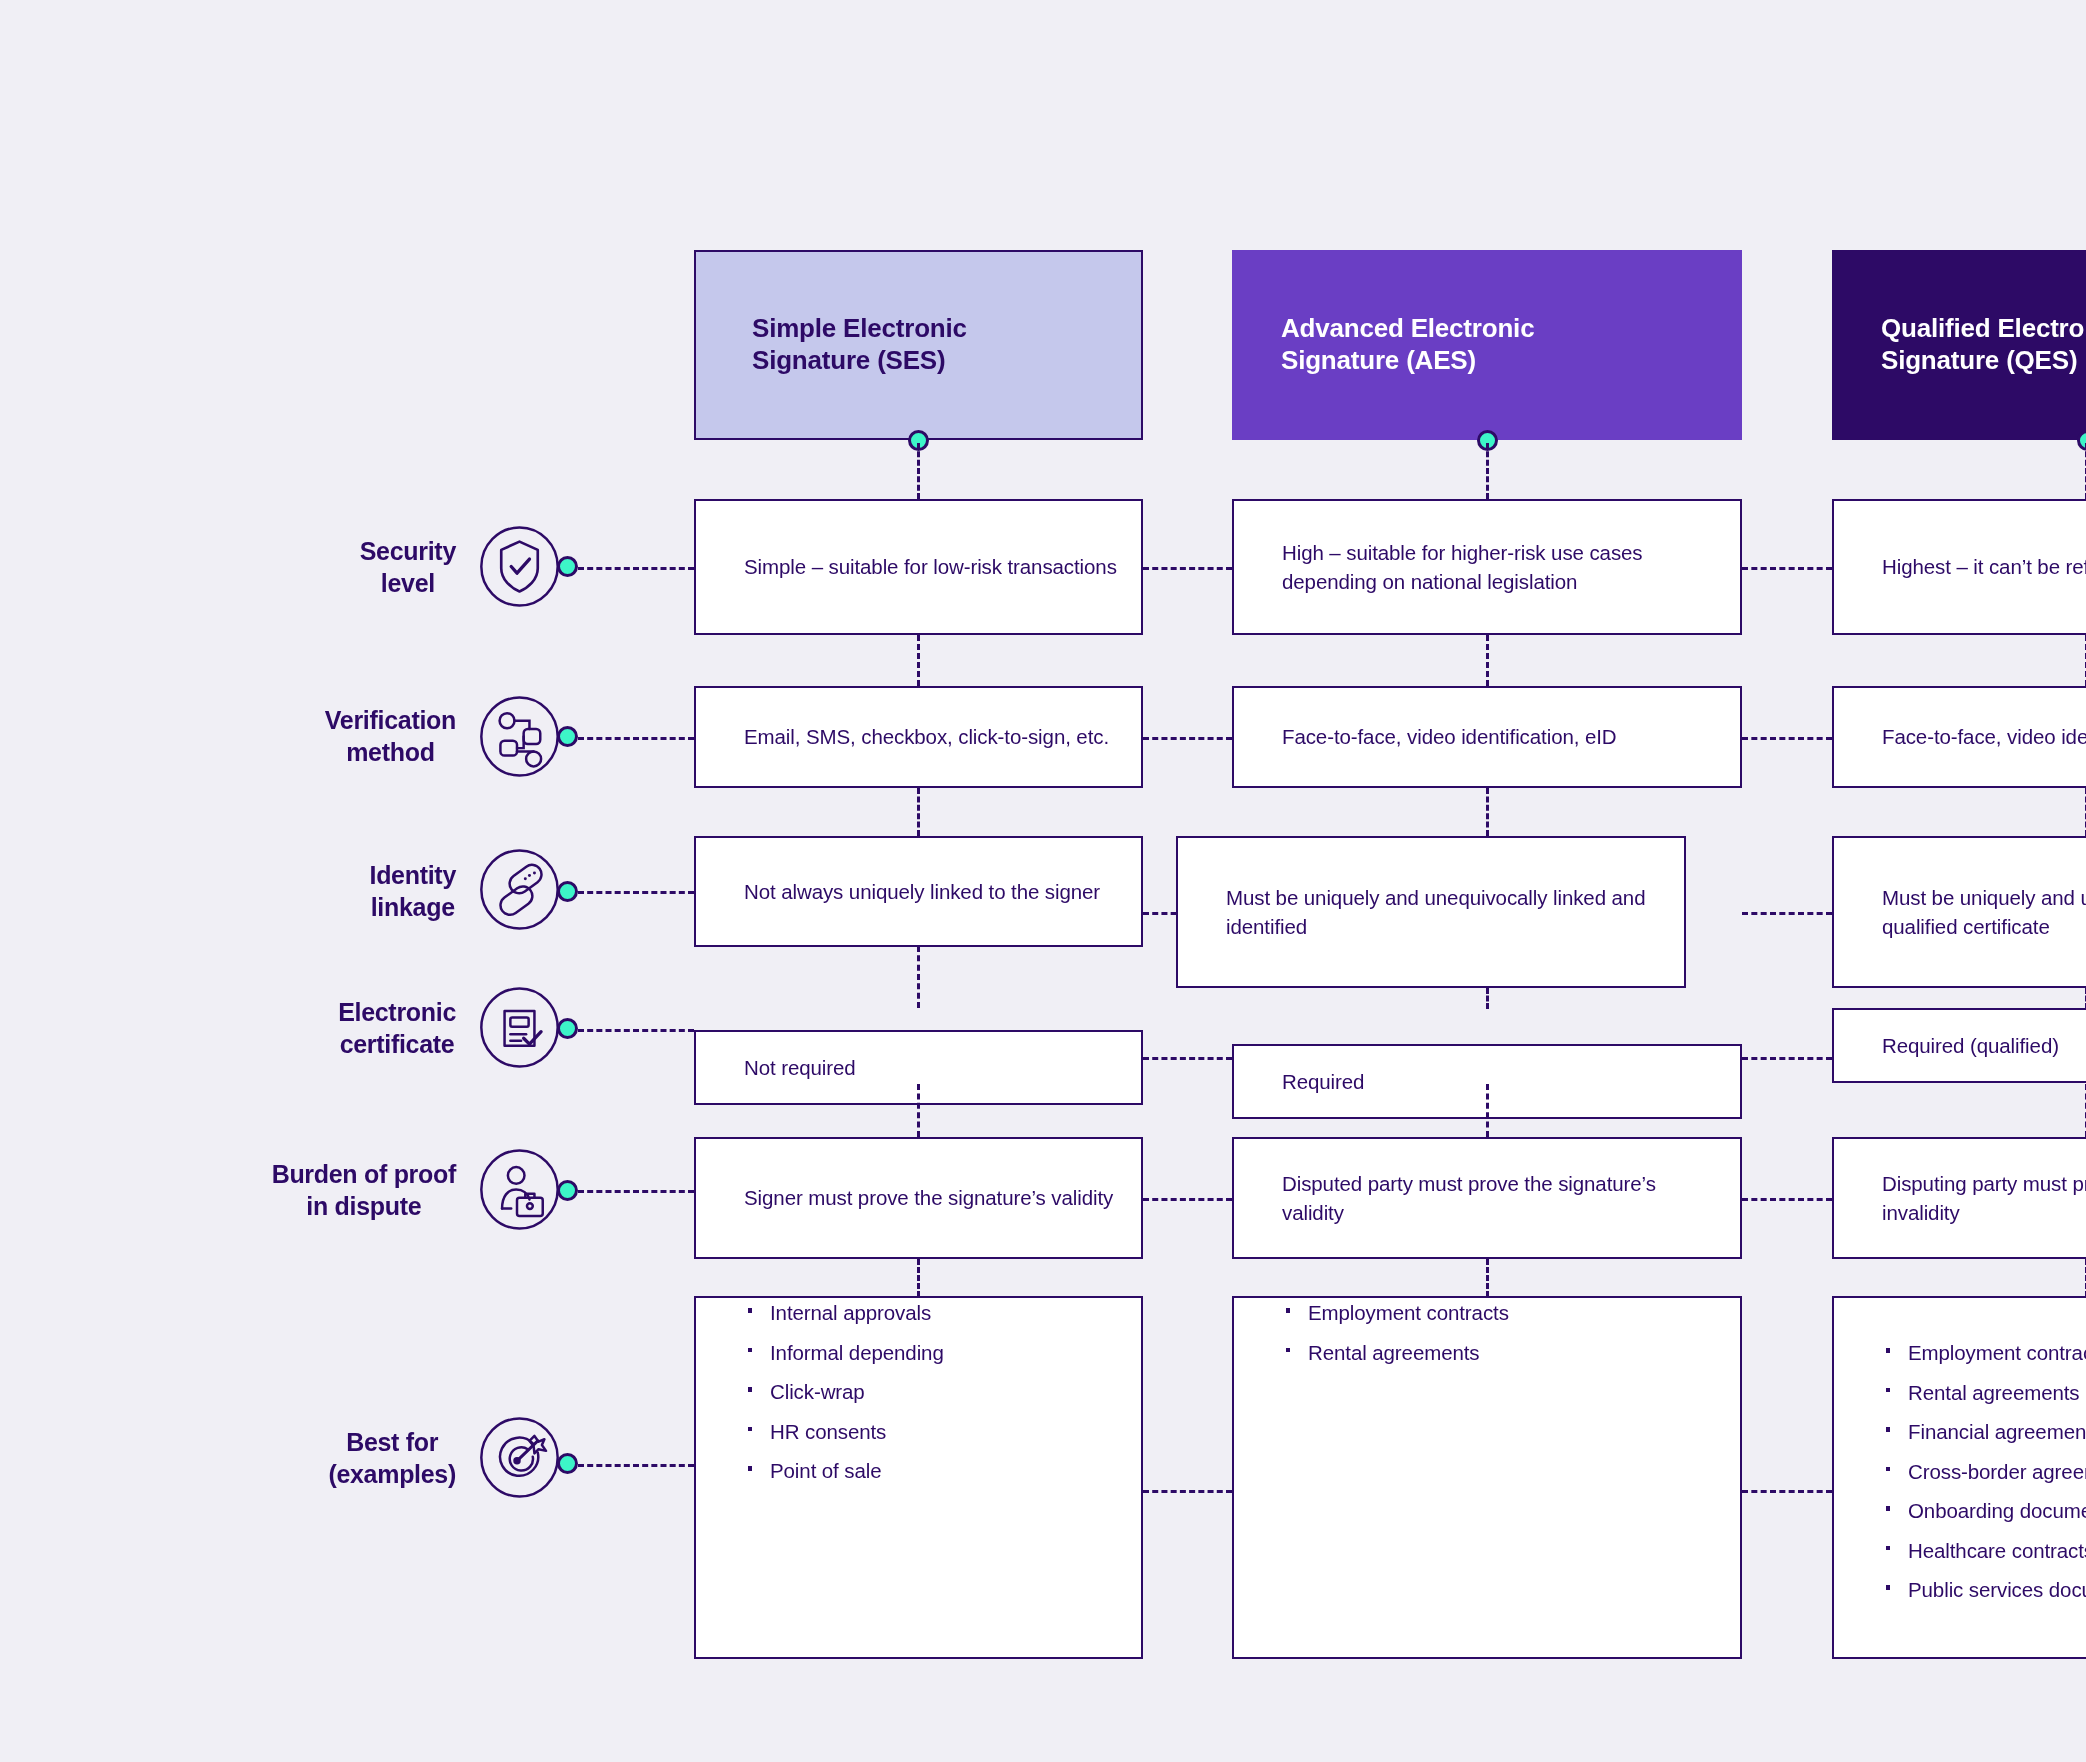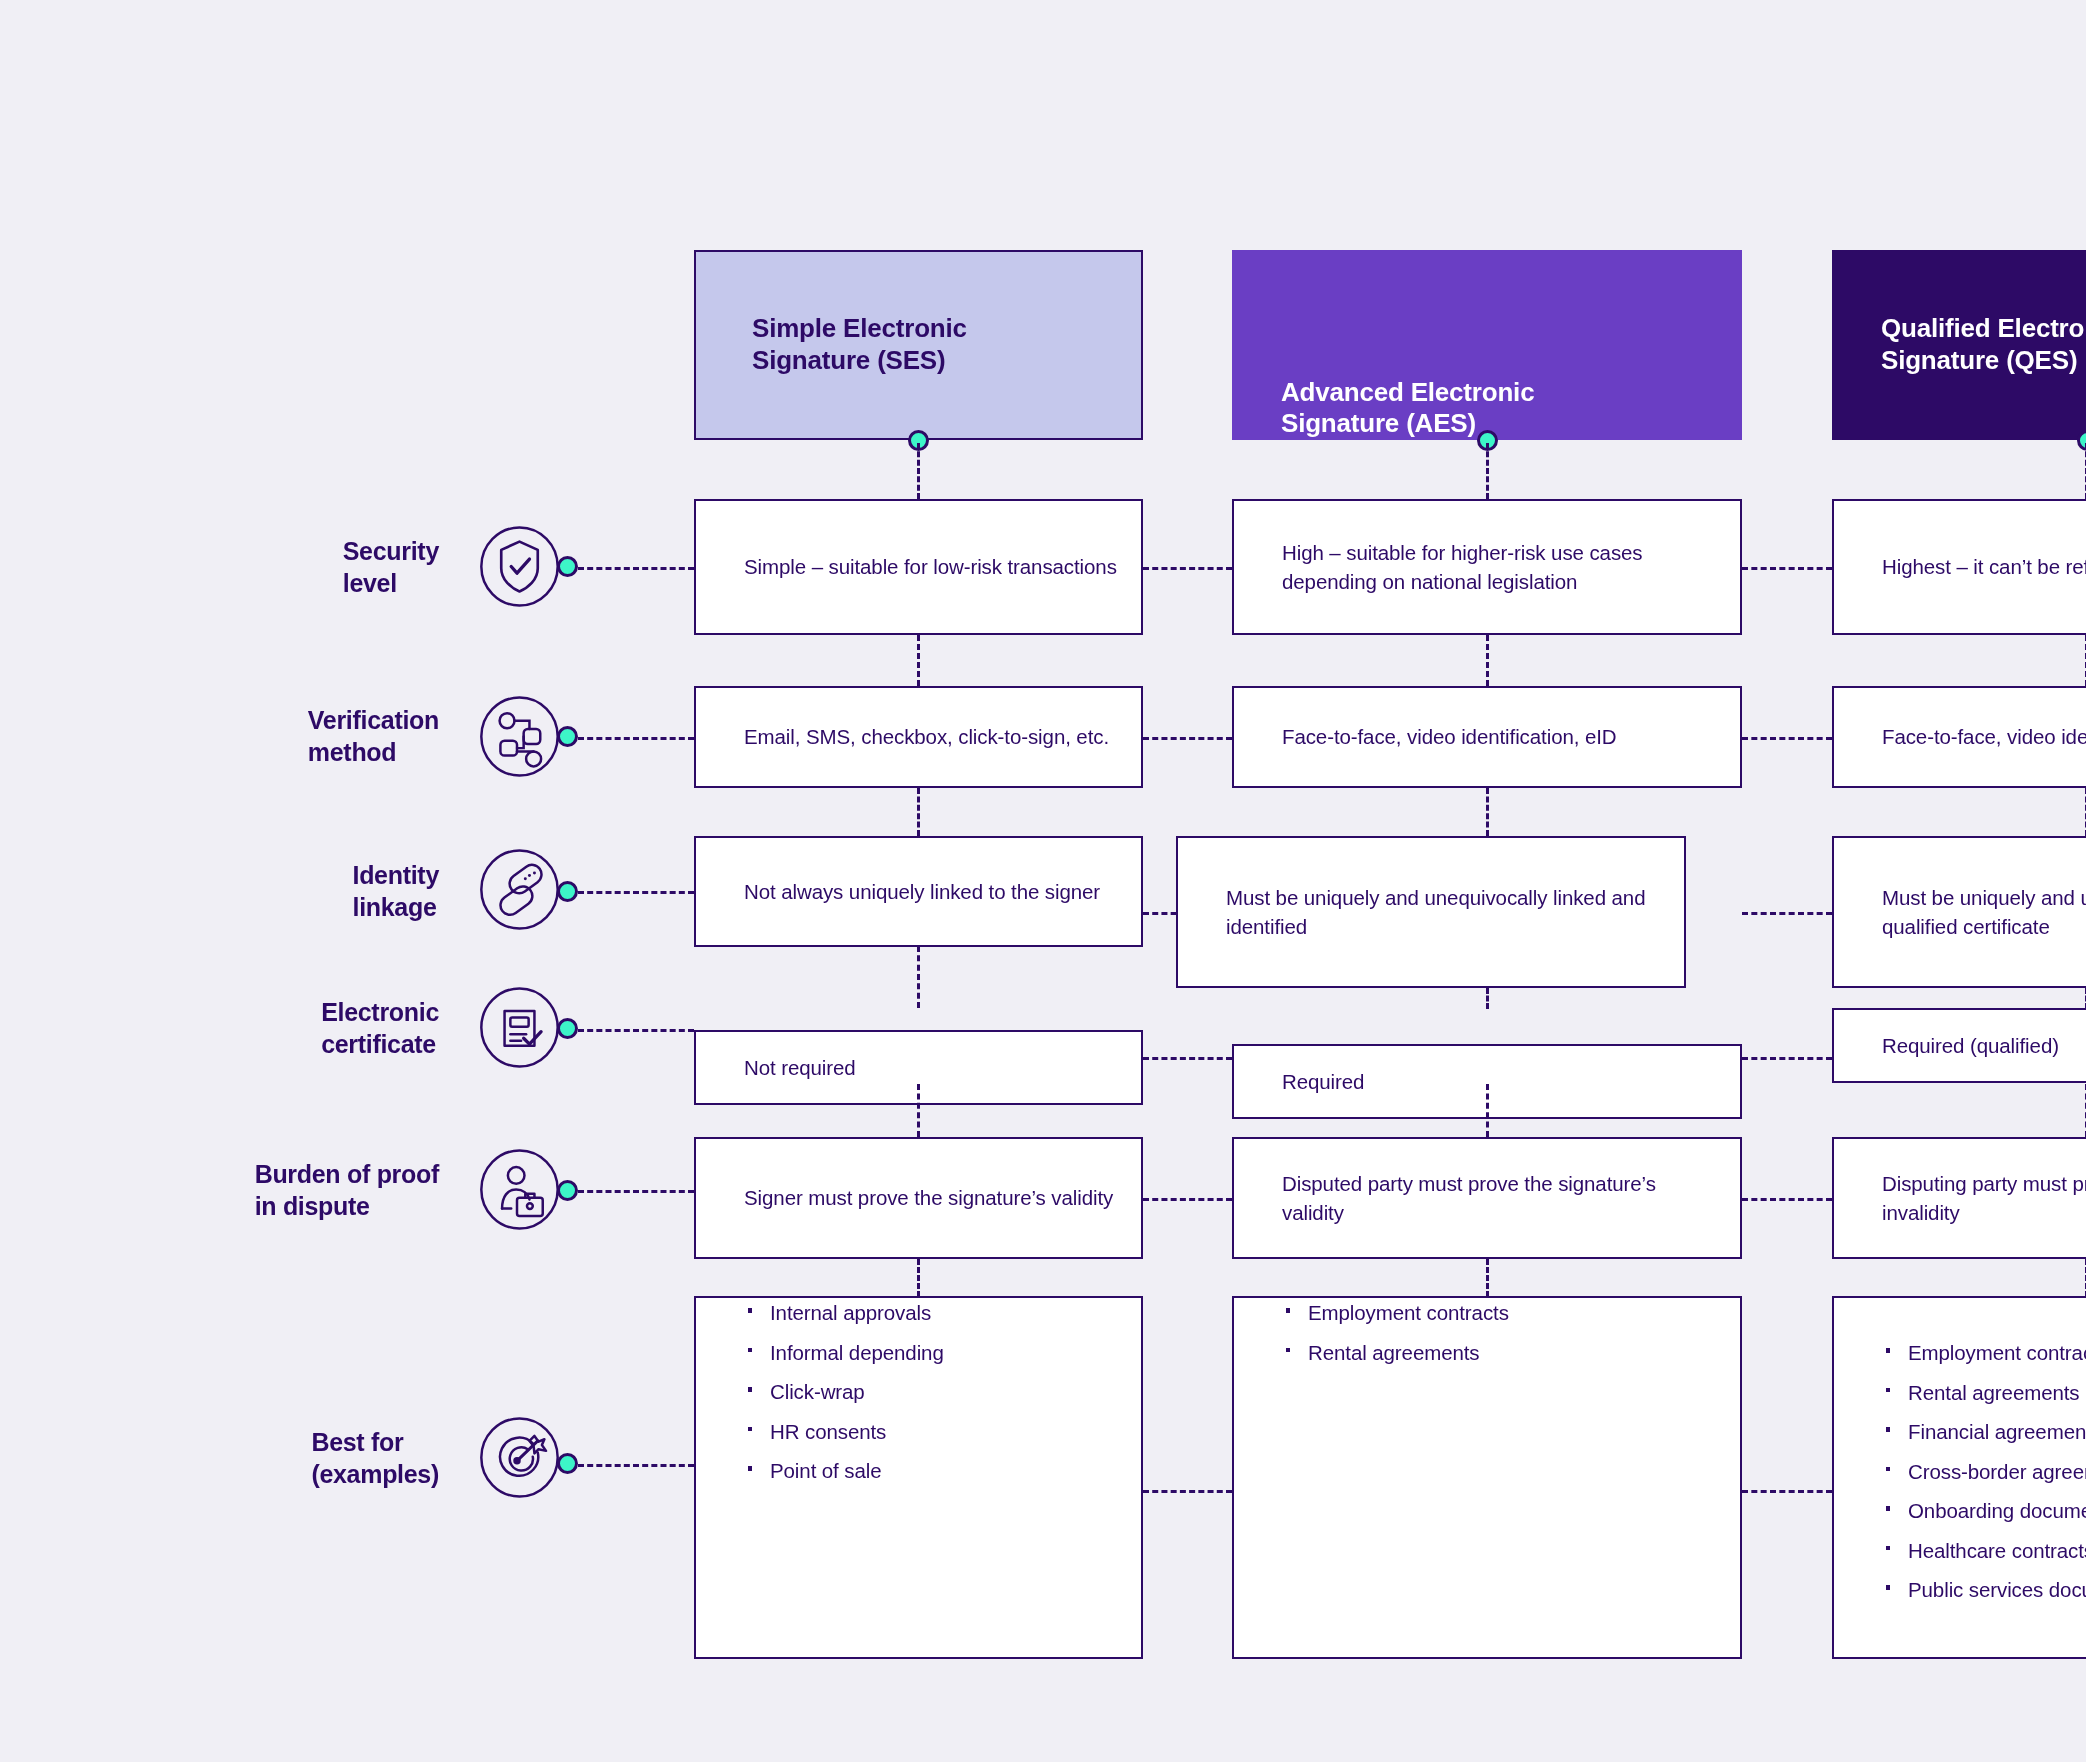--- a/index.html
+++ b/index.html
@@ -14,21 +14,21 @@
 
   .head{
     position:absolute; top:250px; height:190px;
     display:flex; align-items:center;
     box-sizing:border-box;
     padding:0 0 0 49px;
     font-size:26px; font-weight:700; line-height:1.22;
     letter-spacing:-0.2px;
   }
   #head-ses{left:694px;width:449px;background:#C5C8EC;border:2.1px solid #2D0A66;padding-left:56px;}
-  #head-aes{left:1232px;width:510px;background:#6A3EC4;color:#ffffff;align-items:flex-end;}
+  #head-aes{left:1232px;width:510px;background:#6A3EC4;color:#ffffff;}
   #head-qes{left:1832px;width:510px;background:#2D0A66;color:#ffffff;}
 
   .cell{
     position:absolute;
     background:#ffffff;
     border:2.1px solid #2D0A66;
     box-sizing:border-box;
     display:flex; align-items:center;
     padding:0 19px 0 48px;
     font-size:20.5px; line-height:1.42;
@@ -46,22 +46,22 @@
   .cell ul li:last-child{margin-bottom:0;}
   .cell ul li::before{
     content:"";
     position:absolute; left:1.7px; top:10px;
     width:4.6px;height:4.6px;background:#2D0A66;
   }
 
   
   .rowlabel{
     position:absolute;
-    left:51px; width:388px;
-    text-align:left;
+    left:68px; width:388px;
+    text-align:center;
     font-size:25px; font-weight:700; line-height:1.25;
     letter-spacing:-0.3px;
     display:flex; align-items:center; justify-content:flex-end;
   }
   .rowicon{
     position:absolute; left:478px;
     width:83px; height:83px;
   }
   .rowicon svg{display:block;width:83px;height:83px;}
 

